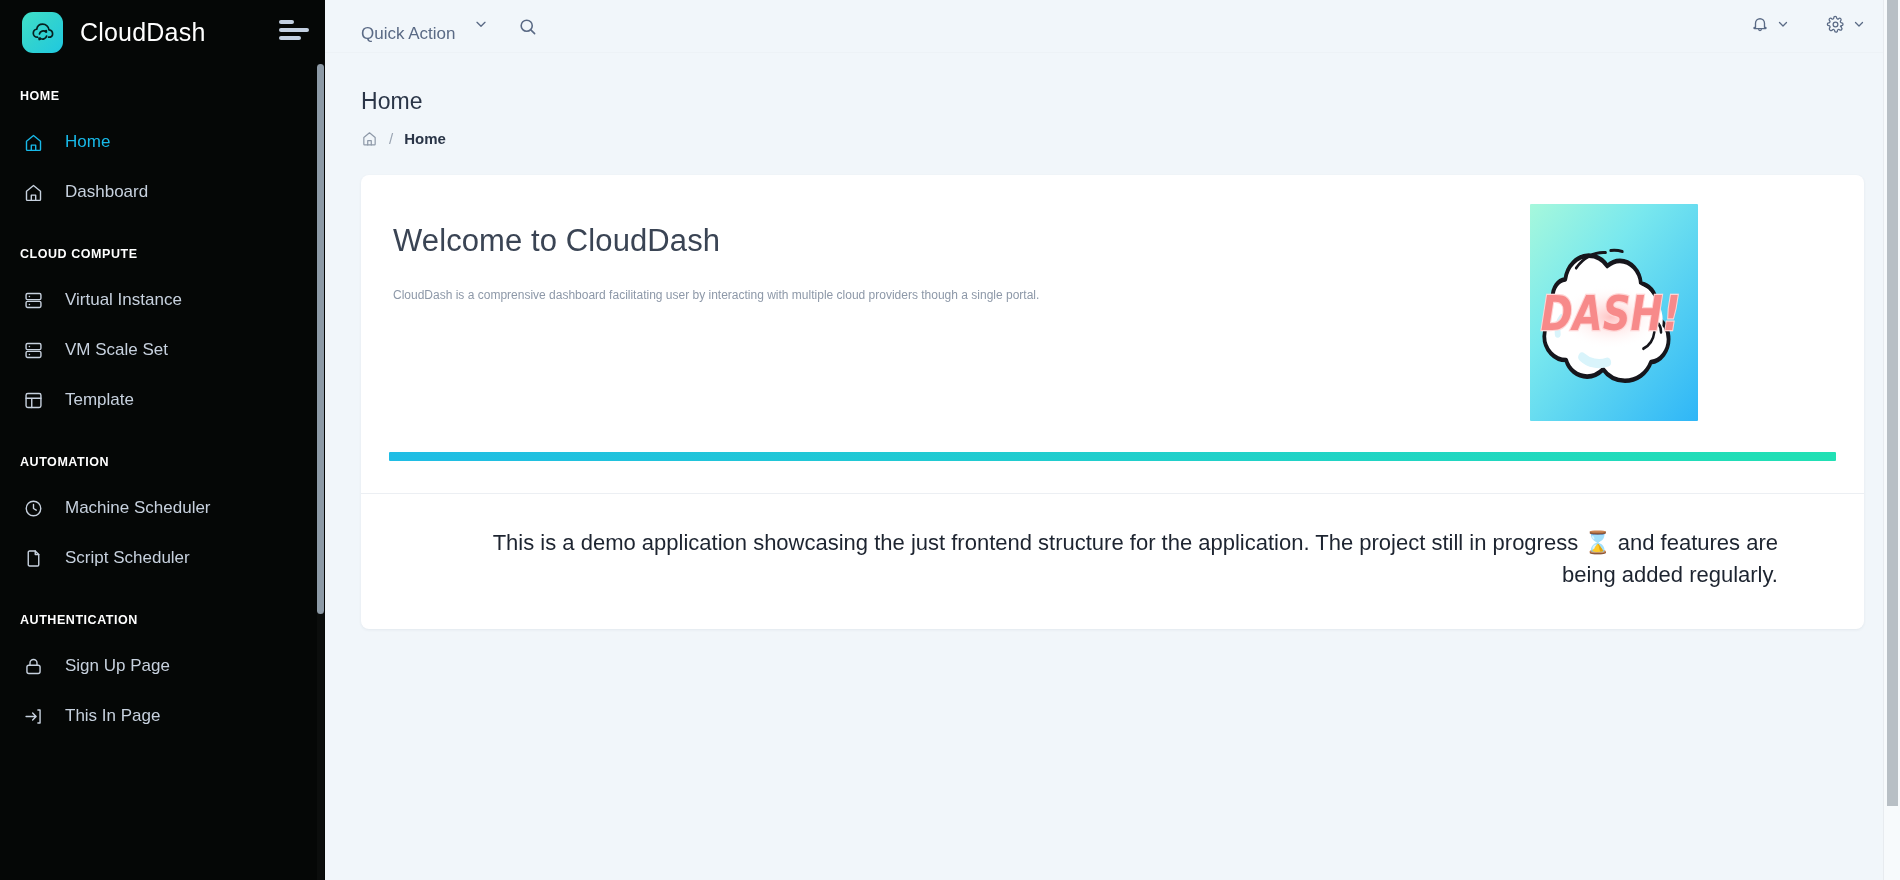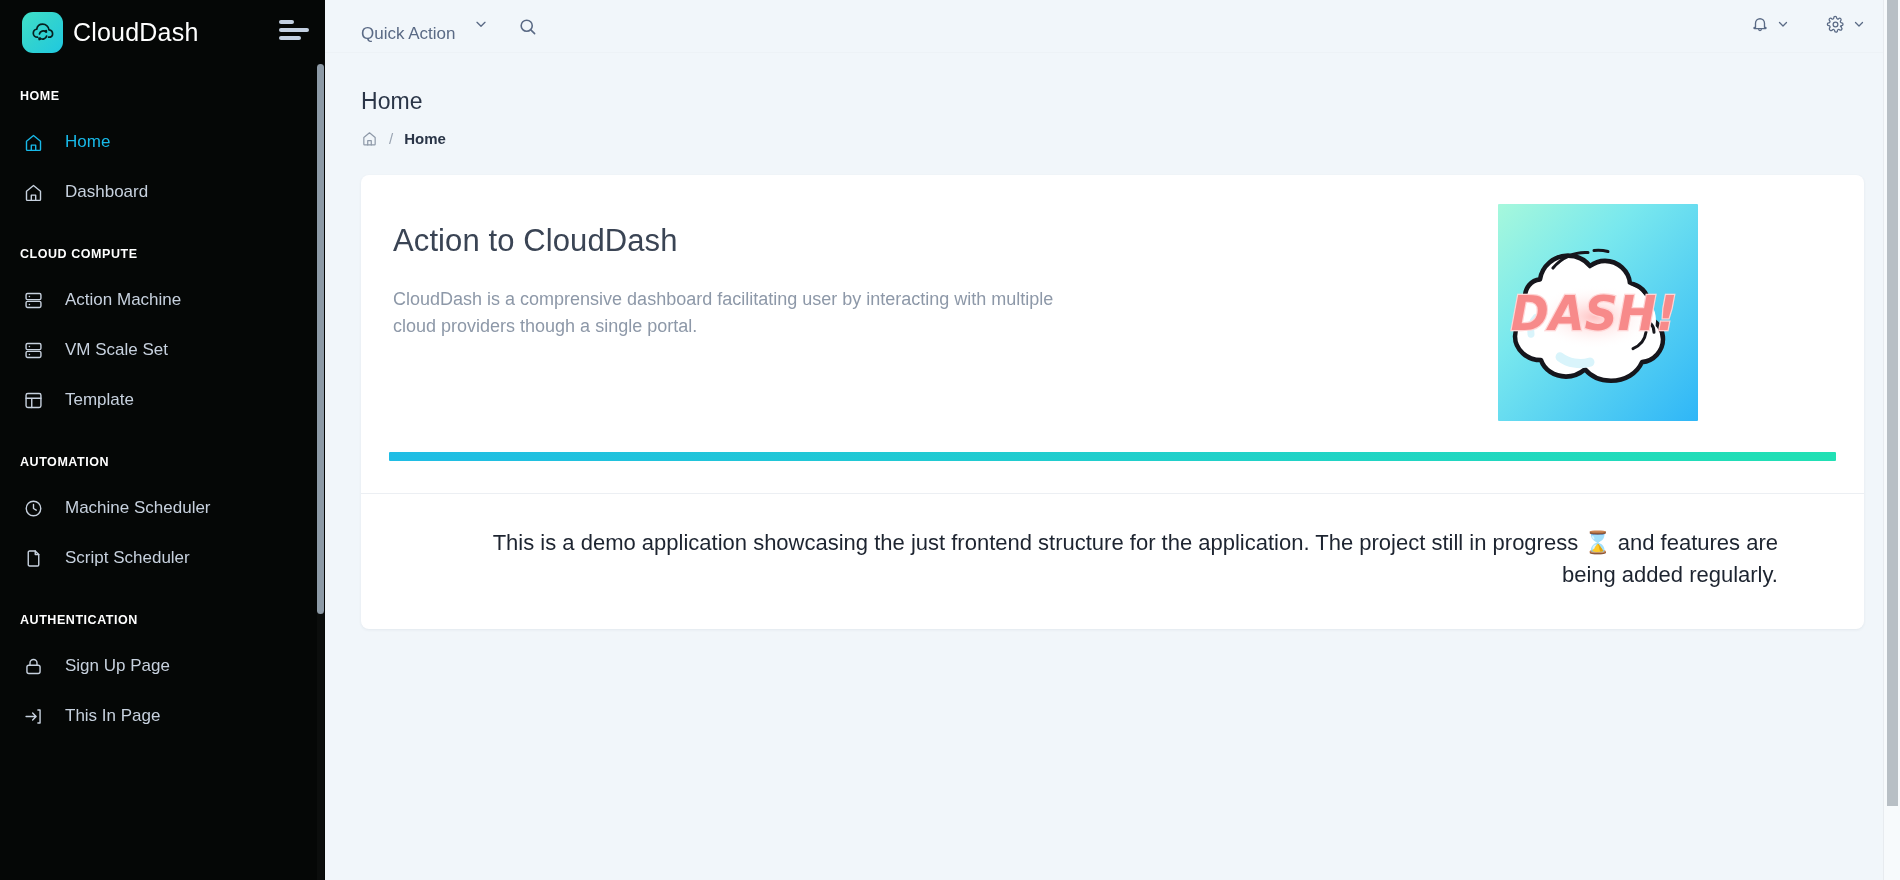--- a/index.html
+++ b/index.html
@@ -42,21 +42,21 @@
     height: 41px;
     border-radius: 11px;
     background: linear-gradient(135deg, #3fe0c8 0%, #32d3cf 45%, #1fc8e0 100%);
     display: flex;
     align-items: center;
     justify-content: center;
     flex: 0 0 41px;
   }
 
   .brand-name {
-    margin-left: 10px;
+    margin-left: 17px;
     color: #ffffff;
     font-size: 25px;
     font-weight: 400;
     letter-spacing: 0.2px;
     white-space: nowrap;
   }
 
   .sidebar-toggle {
     position: absolute;
     left: 279px;
@@ -236,31 +236,31 @@
     max-width: 860px;
   }
   .welcome-title {
     font-size: 31px;
     font-weight: 400;
     color: #3a4454;
     letter-spacing: 0.1px;
   }
   .welcome-desc {
     margin-top: 27px;
-    font-size: 18px;
+    font-size: 12px;
     line-height: 1.5;
     color: #8d98a8;
     max-width: 700px;
   }
 
   .welcome-art {
     position: absolute;
     right: 166px;
     top: 29px;
-    width: 200px;
+    width: 168px;
     height: 217px;
     border-radius: 1px;
     overflow: hidden;
   }
   .welcome-art svg { display: block; width: 100%; height: 100%; }
 
   .gradient-bar {
     height: 9px;
     margin: 0 28px;
     border-radius: 1px;
@@ -352,21 +352,21 @@
 
       <a class="nav-item">
         <span class="nav-ico">
           <svg width="21" height="21" viewBox="0 0 24 24" fill="none" stroke="#c7d1de" stroke-width="1.6" stroke-linecap="round" stroke-linejoin="round">
             <rect x="3.5" y="4" width="17" height="7" rx="1.6"></rect>
             <rect x="3.5" y="13" width="17" height="7" rx="1.6"></rect>
             <circle cx="7.3" cy="7.5" r="0.9" fill="#c7d1de" stroke="none"></circle>
             <circle cx="7.3" cy="16.5" r="0.9" fill="#c7d1de" stroke="none"></circle>
           </svg>
         </span>
-        <span>Action Machine</span>
+        <span>Virtual Instance</span>
       </a>
 
       <a class="nav-item">
         <span class="nav-ico">
           <svg width="21" height="21" viewBox="0 0 24 24" fill="none" stroke="#c7d1de" stroke-width="1.6" stroke-linecap="round" stroke-linejoin="round">
             <rect x="3.5" y="4" width="17" height="7" rx="1.6"></rect>
             <rect x="3.5" y="13" width="17" height="7" rx="1.6"></rect>
             <circle cx="7.3" cy="7.5" r="0.9" fill="#c7d1de" stroke="none"></circle>
             <circle cx="7.3" cy="16.5" r="0.9" fill="#c7d1de" stroke="none"></circle>
           </svg>
@@ -495,21 +495,21 @@
         </span>
         <span class="bc-sep">/</span>
         <span class="bc-current">Home</span>
       </div>
     </div>
 
     <div class="card">
 
       <div class="welcome-row">
         <div class="welcome-text">
-          <div class="welcome-title">Action to CloudDash</div>
+          <div class="welcome-title">Welcome to CloudDash</div>
           <div class="welcome-desc">CloudDash is a comprensive dashboard facilitating user by interacting with multiple cloud providers though a single portal.</div>
         </div>
 
         <div class="welcome-art">
           <svg viewBox="0 0 200 210" preserveAspectRatio="none">
             <defs>
               <linearGradient id="bgGrad" x1="0" y1="0" x2="1" y2="1">
                 <stop offset="0%" stop-color="#a6f8dc"></stop>
                 <stop offset="35%" stop-color="#79e8ee"></stop>
                 <stop offset="100%" stop-color="#2fb6f7"></stop>

